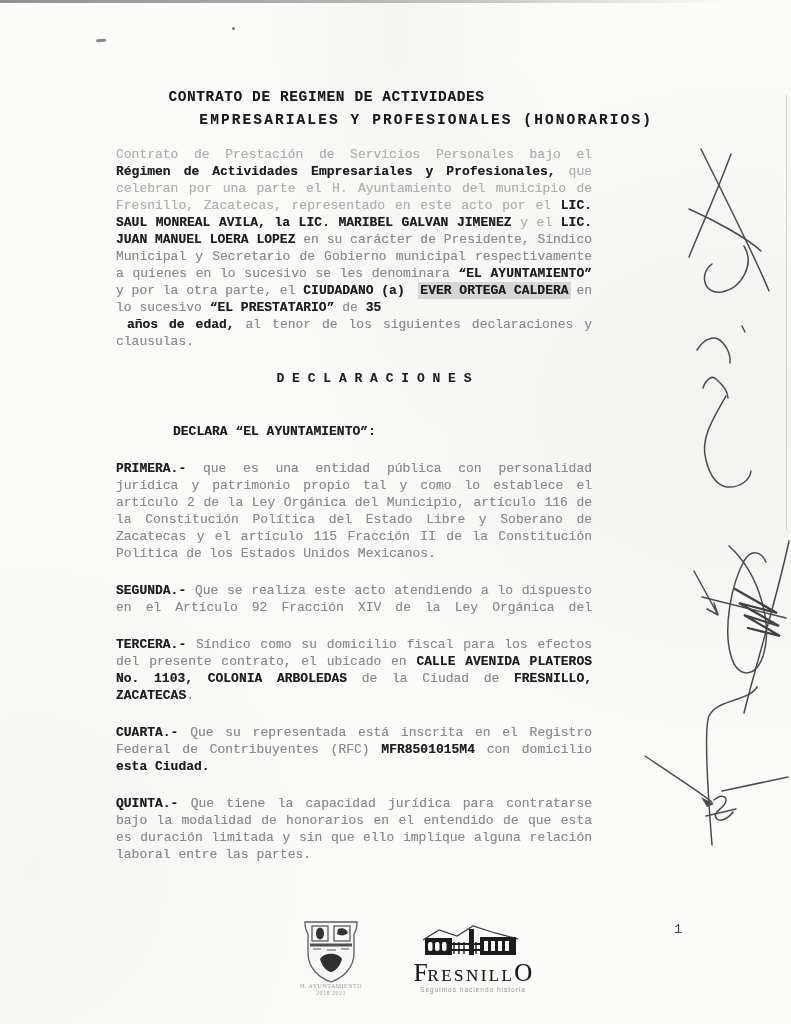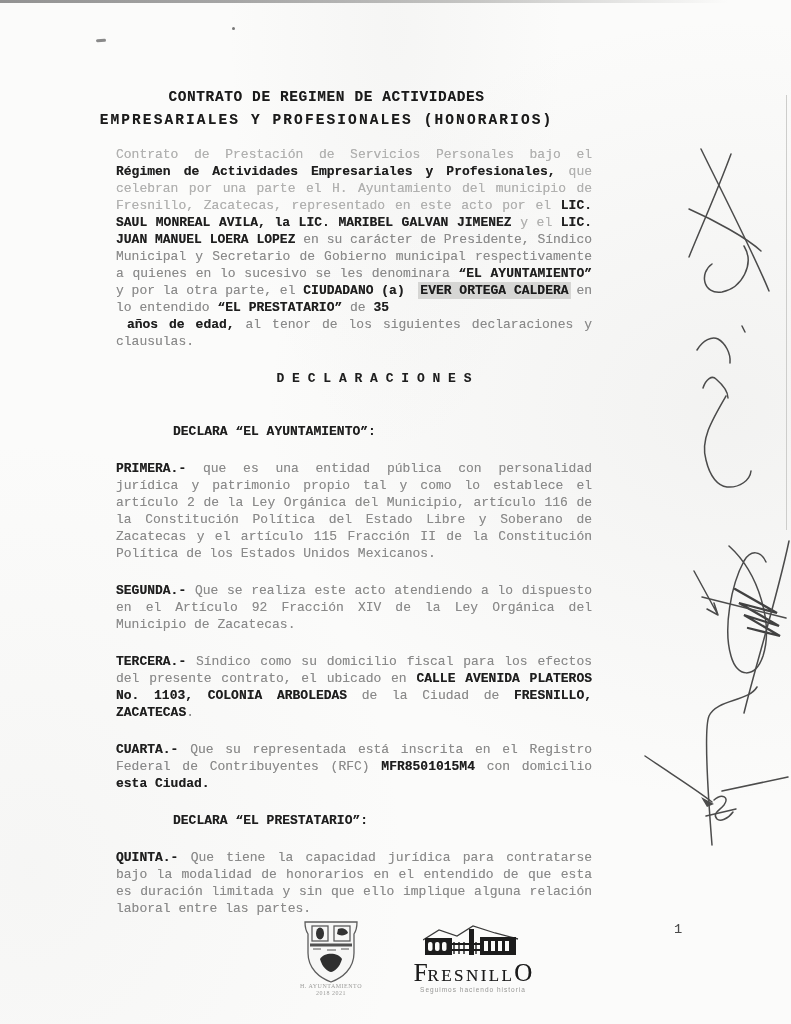--- a/index.html
+++ b/index.html
@@ -17,21 +17,21 @@
        background:linear-gradient(90deg,#6f6f6f 0%,#8a8a8a 30%,#b5b5b3 60%,rgba(200,200,200,0) 92%);
        opacity:.75;}
   .speck-dash{position:absolute;left:96px;top:39px;width:10px;height:3px;background:#6d6d6d;border-radius:2px;transform:rotate(-4deg);opacity:.8;}
   .speck-dot{position:absolute;left:232px;top:27px;width:3px;height:3px;background:#777;border-radius:50%;}
   .edge-line{position:absolute;left:786px;top:95px;width:1px;height:435px;background:#cdcdcb;}
   
   .title{position:absolute;top:86px;left:0;width:653px;text-align:center;
        color:#1a1a1a;font-weight:700;line-height:23px;font-size:14.5px;
        text-shadow:0 0 .6px rgba(0,0,0,.35);}
   .title .t1{letter-spacing:.6px;}
-  .title .t2{letter-spacing:2.1px;}
+  .title .t2{letter-spacing:2.1px;text-align:right;}
   
   .doc{position:absolute;left:116px;top:146px;width:476px;
        font-size:13px;line-height:17px;color:#8a8a8a;
        text-shadow:0 0 .6px rgba(90,90,90,.35);}
   .para{margin:0 0 20px 0;}
   .line{white-space:pre-wrap;height:17px;overflow:hidden;}
   .line.j{text-align:justify;}
   .line.j::after{content:"";display:inline-block;width:100%;}
   .r-n{color:#8a8a8a;}
   .r-f{color:#b1b1b0;}
@@ -78,51 +78,49 @@
       <div class="para">
         <div class="line j"><span class="r-f">Contrato de Prestación de Servicios Personales bajo el</span></div>
         <div class="line j"><span class="r-b">Régimen de Actividades Empresariales y Profesionales,</span><span class="r-f"> que</span></div>
         <div class="line j"><span class="r-f">celebran por una parte el H. Ayuntamiento del municipio de</span></div>
         <div class="line j"><span class="r-f">Fresnillo, Zacatecas, representado en este acto por el </span><span class="r-b">LIC.</span></div>
         <div class="line j"><span class="r-b">SAUL MONREAL AVILA, la LIC. MARIBEL GALVAN JIMENEZ</span><span class="r-f"> y el </span><span class="r-b">LIC.</span></div>
         <div class="line j"><span class="r-b">JUAN MANUEL LOERA LOPEZ</span><span class="r-n"> en su carácter de Presidente, Síndico</span></div>
         <div class="line j"><span class="r-n">Municipal y Secretario de Gobierno municipal respectivamente</span></div>
         <div class="line j"><span class="r-n">a quienes en lo sucesivo se les denominara </span><span class="r-b">“EL AYUNTAMIENTO”</span></div>
         <div class="line j"><span class="r-n">y por la otra parte, el </span><span class="r-b">CIUDADANO (a) </span><span class="r-n"> </span><span class="r-h">EVER ORTEGA CALDERA</span><span class="r-n"> en</span></div>
-        <div class="line"><span class="r-n">lo entendido </span><span class="r-b">“EL PRESTATARIO”</span><span class="r-n"> de </span><span class="r-b">35</span></div>
+        <div class="line"><span class="r-n">lo sucesivo </span><span class="r-b">“EL PRESTATARIO”</span><span class="r-n"> de </span><span class="r-b">35</span></div>
         <div class="line j"><span class="r-b"> años de edad,</span><span class="r-n"> al tenor de los siguientes declaraciones y</span></div>
         <div class="line"><span class="r-n">clausulas.</span></div>
       </div>
       <div class="center-heading">D E C L A R A C I O N E S</div>
       <div class="sub-heading">DECLARA “EL AYUNTAMIENTO”:</div>
       <div class="para">
         <div class="line j"><span class="r-b">PRIMERA.-</span><span class="r-n"> que es una entidad pública con personalidad</span></div>
         <div class="line j"><span class="r-n">jurídica y patrimonio propio tal y como lo establece el</span></div>
         <div class="line j"><span class="r-n">artículo 2 de la Ley Orgánica del Municipio, artículo 116 de</span></div>
         <div class="line j"><span class="r-n">la Constitución Política del Estado Libre y Soberano de</span></div>
         <div class="line j"><span class="r-n">Zacatecas y el artículo 115 Fracción II de la Constitución</span></div>
         <div class="line"><span class="r-n">Política de los Estados Unidos Mexicanos.</span></div>
       </div>
       <div class="para">
         <div class="line j"><span class="r-b">SEGUNDA.-</span><span class="r-n"> Que se realiza este acto atendiendo a lo dispuesto</span></div>
         <div class="line j"><span class="r-n">en el Artículo 92 Fracción XIV de la Ley Orgánica del</span></div>
-        <div class="line"><span class="r-n">Municipio de Zacatecas.</span></div>
       </div>
       <div class="para">
         <div class="line j"><span class="r-b">TERCERA.-</span><span class="r-n"> Síndico como su domicilio fiscal para los efectos</span></div>
         <div class="line j"><span class="r-n">del presente contrato, el ubicado en </span><span class="r-b">CALLE AVENIDA PLATEROS</span></div>
         <div class="line j"><span class="r-b">No. 1103, COLONIA ARBOLEDAS</span><span class="r-n"> de la Ciudad de </span><span class="r-b">FRESNILLO,</span></div>
         <div class="line"><span class="r-b">ZACATECAS</span><span class="r-n">.</span></div>
       </div>
       <div class="para">
         <div class="line j"><span class="r-b">CUARTA.-</span><span class="r-n"> Que su representada está inscrita en el Registro</span></div>
         <div class="line j"><span class="r-n">Federal de Contribuyentes (RFC) </span><span class="r-b">MFR8501015M4</span><span class="r-n"> con domicilio</span></div>
         <div class="line"><span class="r-b">esta Ciudad.</span></div>
       </div>
-      <div class="sub-heading">DECLARA “EL PRESTATARIO”:</div>
       <div class="para">
         <div class="line j"><span class="r-b">QUINTA.-</span><span class="r-n"> Que tiene la capacidad jurídica para contratarse</span></div>
         <div class="line j"><span class="r-n">bajo la modalidad de honorarios en el entendido de que esta</span></div>
         <div class="line j"><span class="r-n">es duración limitada y sin que ello implique alguna relación</span></div>
         <div class="line"><span class="r-n">laboral entre las partes.</span></div>
       </div>
     </div>
 
   <svg class="ink" width="791" height="1024" viewBox="0 0 791 1024">
     <g fill="none" stroke="#2d2d2d" stroke-width="1.5" stroke-linecap="round" opacity=".85">

